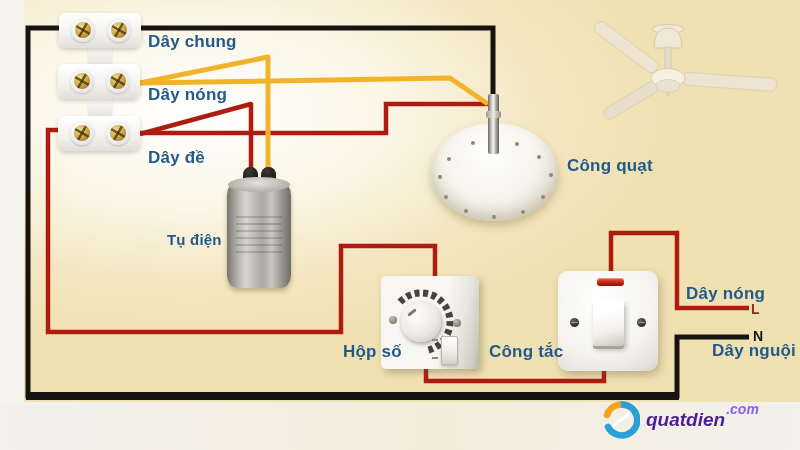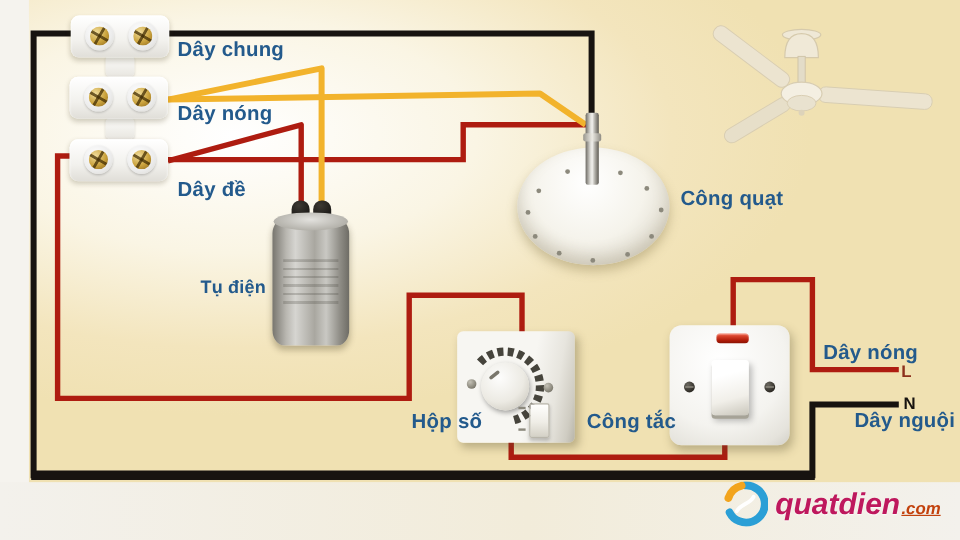--- a/index.html
+++ b/index.html
@@ -87,23 +87,23 @@
     box-shadow:inset 0 1px 1px rgba(255,255,255,.4);}
   .sw-rocker{position:absolute;left:35px;top:29px;width:31px;height:46px;border-radius:3px;
     background:linear-gradient(165deg,#ffffff 28%,#f1efe9 68%,#c9c6bb);
     box-shadow:0 3px 0 #a6a397, 2px 4px 5px rgba(0,0,0,.25);}
   .screw-dk{position:absolute;width:9px;height:9px;border-radius:50%;
     background:radial-gradient(circle at 35% 30%,#6b6860,#2e2b25 70%);}
   .screw-dk::after{content:"";position:absolute;left:1px;top:3.5px;width:7px;height:1.5px;background:#9a978c;}
 
   
   .logo{position:absolute;left:602px;top:401px;display:flex;align-items:flex-start;}
-  .logo-name{font-size:25px;font-weight:700;font-style:italic;color:#be185d;margin-left:6px;line-height:38px;
+  .logo-name{font-size:19px;font-weight:700;font-style:italic;color:#4c1d95;margin-left:6px;line-height:38px;
     text-shadow:0 1px 1px rgba(255,255,255,.8);}
-  .logo-tld{font-size:14px;font-weight:700;font-style:italic;color:#c2410c;margin-top:14px;margin-left:1px;text-decoration:underline;}
+  .logo-tld{font-size:14px;font-weight:700;font-style:italic;color:#8b5cf6;margin-top:0;margin-left:1px;}
 </style>
 </head>
 <body>
 
 <div id="stage">
 
   <div class="bg-cream"></div>
   <div class="strip-left"></div>
   <div class="strip-bottom"></div>
 

